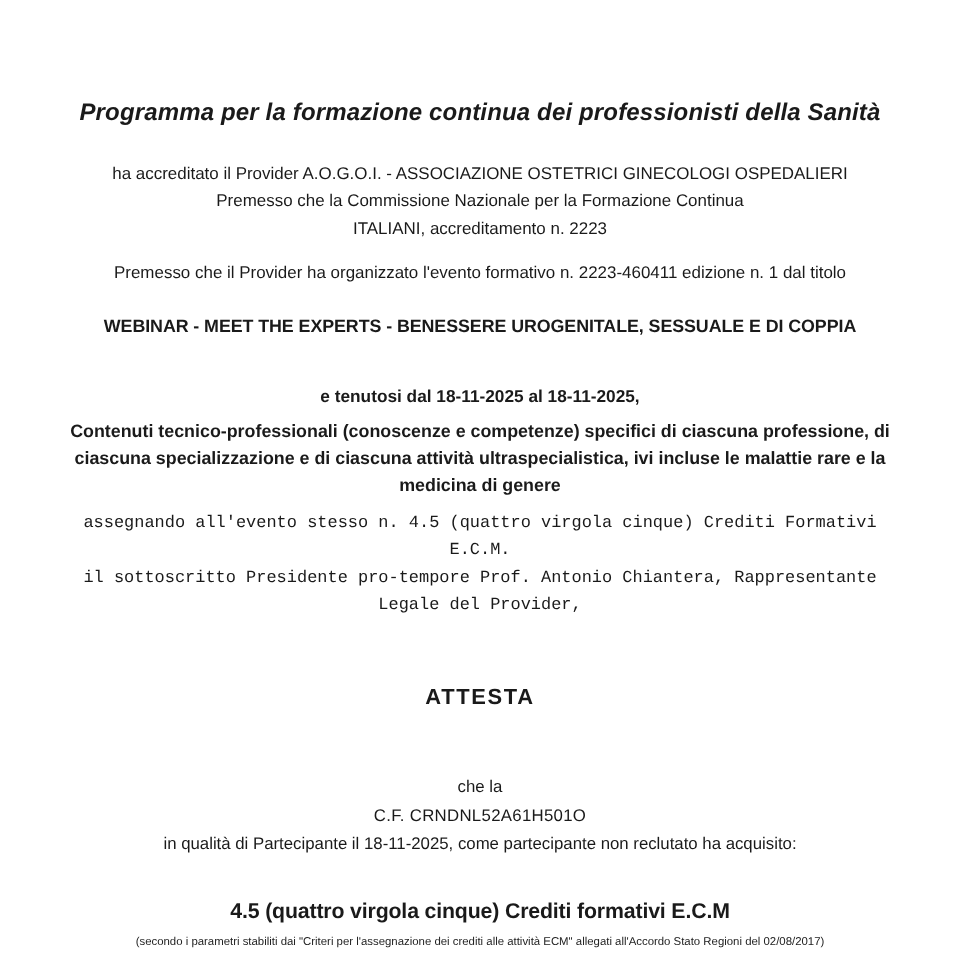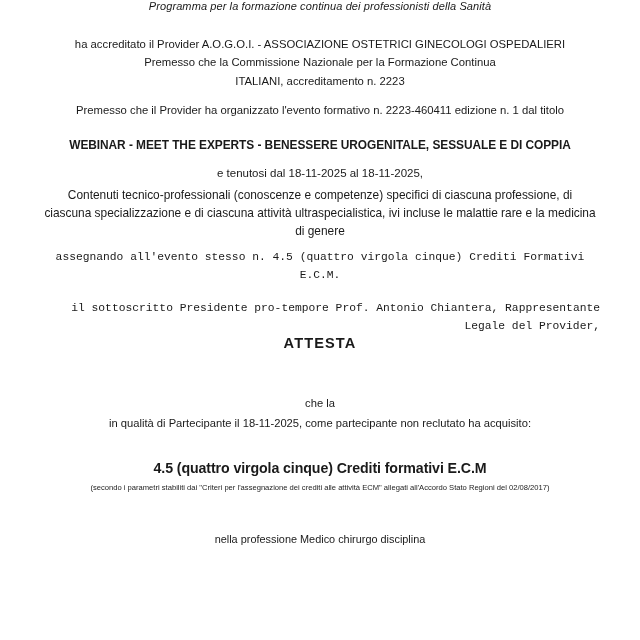--- a/index.html
+++ b/index.html
@@ -22,23 +22,24 @@
     height: 640px;
     background: #ffffff;
     box-sizing: border-box;
     padding: 0 40px;
   }
 
   .center { text-align: center; }
 
   
   .program-heading {
-    font-size: 11px;
+    margin-top: 66px;
+    font-size: 16px;
     font-style: italic;
-    font-weight: normal;
+    font-weight: bold;
     letter-spacing: 0.1px;
     line-height: 1.2;
   }
 
   
   .premise-block {
     margin-top: 22px;
     font-size: 11.3px;
     line-height: 1.62;
   }
@@ -54,52 +55,53 @@
   .event-title {
     margin-top: 19px;
     font-size: 11.9px;
     font-weight: bold;
     letter-spacing: -0.05px;
     line-height: 1.3;
   }
 
   
   .event-dates {
-    margin-top: 12px;
+    margin-top: 32px;
     font-size: 11.5px;
-    font-weight: normal;
+    font-weight: bold;
     line-height: 1.35;
   }
   .event-objective-label {
     margin-top: 6px;
     font-size: 11.2px;
     font-weight: normal;
     line-height: 1.35;
   }
 
   
   .objective-body {
     margin-top: 5px;
     font-size: 11.9px;
-    font-weight: normal;
+    font-weight: bold;
     line-height: 1.52;
     padding: 0 3px;
   }
 
   
   .assign-line {
     margin-top: 9px;
     font-size: 11.3px;
     line-height: 1.55;
     font-family: Liberation Mono, monospace;
   }
-  .assign-line.second { margin-top: 16px; text-align: right; }
+  .assign-line.second { margin-top: 2px; }
 
   
   .attesta {
+    margin-top: 44px;
     font-size: 14.6px;
     font-weight: bold;
     letter-spacing: 1.1px;
   }
 
   
   .recipient {
     margin-top: 43px;
     font-size: 11.2px;
     line-height: 1.62;
@@ -151,20 +153,21 @@
   <div class="center objective-body">Contenuti tecnico-professionali (conoscenze e competenze) specifici di ciascuna professione, di ciascuna specializzazione e di ciascuna attività ultraspecialistica, ivi incluse le malattie rare e la medicina di genere</div>
 
   <div class="center assign-line">assegnando all'evento stesso n. 4.5 (quattro virgola cinque) Crediti Formativi E.C.M.</div>
 
   <div class="center assign-line second">il sottoscritto Presidente pro-tempore Prof. Antonio Chiantera, Rappresentante Legale del Provider,</div>
 
   <div class="center attesta">ATTESTA</div>
 
   <div class="center recipient">
     <div>che la</div>
+    <div class="cf">C.F. CRNDNL52A61H501O</div>
     <div class="role">in qualità di Partecipante il 18-11-2025, come partecipante non reclutato ha acquisito:</div>
   </div>
 
   <div class="center credits-headline">4.5 (quattro virgola cinque) Crediti formativi E.C.M</div>
 
   <div class="center credits-fineprint">(secondo i parametri stabiliti dai "Criteri per l'assegnazione dei crediti alle attività ECM" allegati all'Accordo Stato Regioni del 02/08/2017)</div>
 
   <div class="center profession-line">nella professione Medico chirurgo disciplina</div>
 
 </div>

